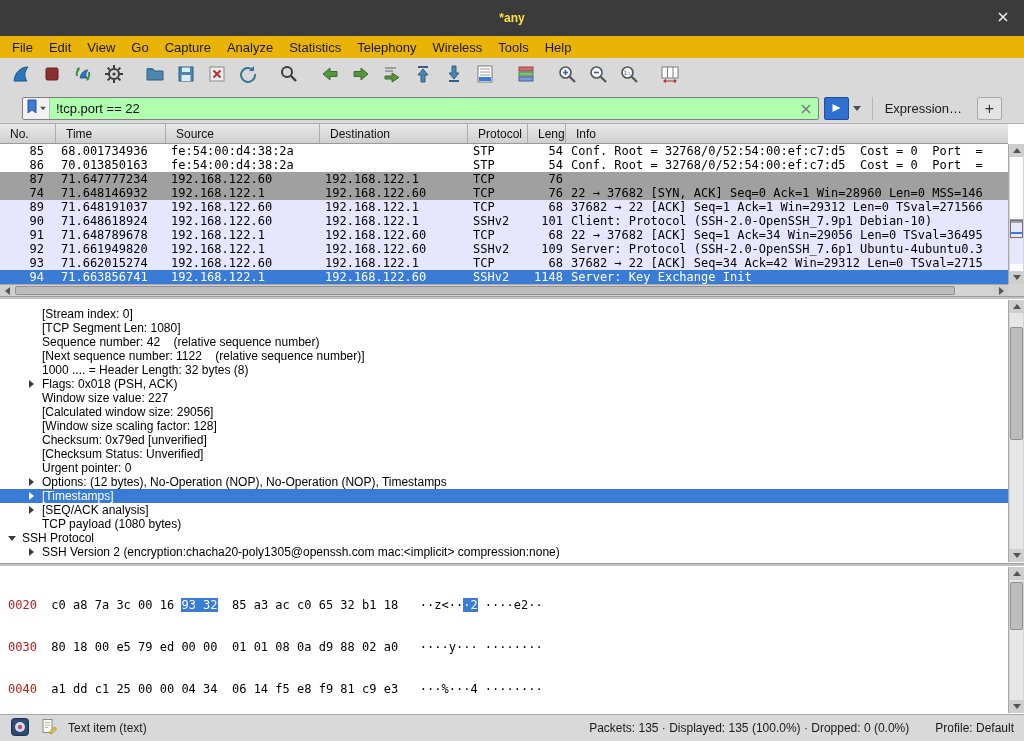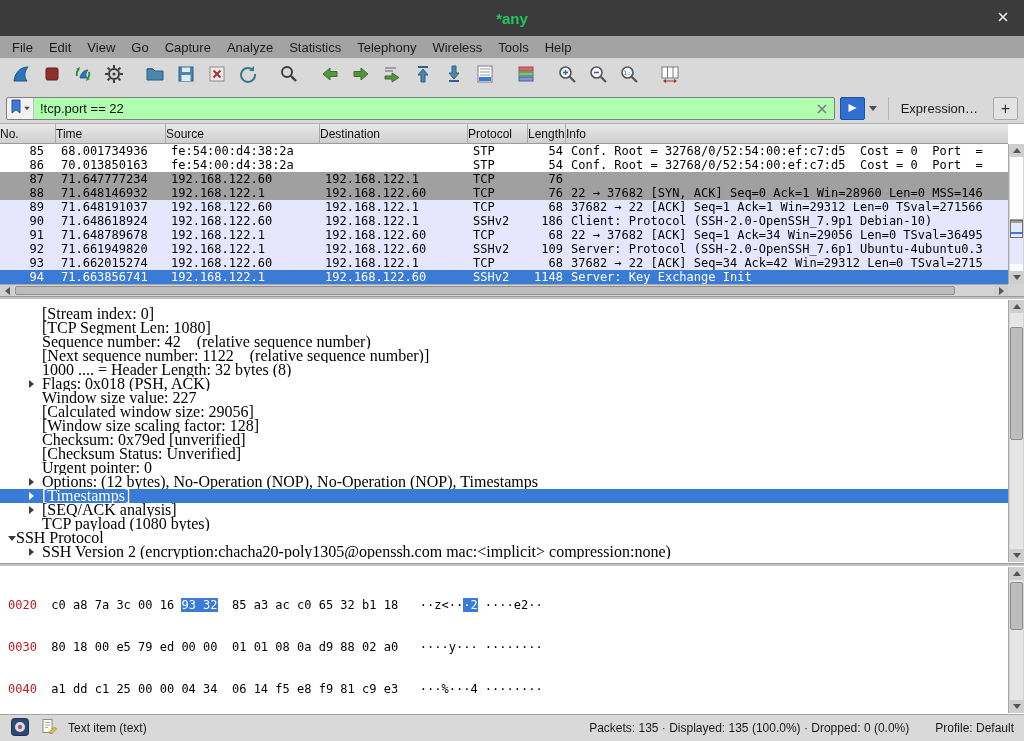--- a/index.html
+++ b/index.html
@@ -2,48 +2,48 @@
 <html><head>
 <meta charset="utf-8">
 <style>
   *{margin:0;padding:0;box-sizing:border-box}
   html,body{width:1024px;height:741px;overflow:hidden}
   body{font-family:"Liberation Sans",sans-serif;background:#d9d9d9}
   .window{width:1024px;height:741px;display:flex;flex-direction:column}
 
   
   .titlebar{flex:0 0 36px;background:#3b3b3b;position:relative;display:flex;align-items:center;justify-content:center}
-  .title-text{color:#22c55e;font-size:15px;font-weight:bold}
+  .title-text{color:#fde047;font-size:12px;font-weight:bold}
   .close-btn{position:absolute;right:8px;top:5px;width:26px;height:26px;display:flex;align-items:center;justify-content:center;border-radius:13px}
 
   
-  .menubar{flex:0 0 22px;display:flex;align-items:center;font-size:13px;color:#1a1a1a;padding-left:4px;background:#a3a3a3}
+  .menubar{flex:0 0 22px;display:flex;align-items:center;font-size:13px;color:#1a1a1a;padding-left:4px;background:#eab308}
   .menu-item{padding:2px 8px}
 
   
   .toolbar{flex:0 0 36px;display:flex;align-items:center;padding-left:5px;background:#d9d9d9}
   .tbtn{width:31px;height:30px;display:flex;align-items:center;justify-content:center;border-radius:3px}
   .tsep{width:10px;height:30px}
 
   
-  .filterbar{flex:0 0 30px;display:flex;align-items:center;padding:0 6px;background:#d9d9d9;border-bottom:1px solid #aeaeae}
+  .filterbar{flex:0 0 30px;display:flex;align-items:center;padding:0 22px;background:#d9d9d9;border-bottom:1px solid #aeaeae}
   .filter-field{flex:1;height:23px;border:1px solid #7f7f7f;background:#afffaf;display:flex;align-items:center;border-radius:2px;overflow:hidden}
   .bookmark-btn{width:27px;height:100%;background:#f2f2f2;border-right:1px solid #bdbdbd;display:flex;align-items:center;justify-content:center;gap:1px}
   .filter-text{flex:1;font-size:13px;color:#101010;padding-left:6px;white-space:pre}
   .filter-clear{width:24px;height:100%;display:flex;align-items:center;justify-content:center}
   .apply-btn{width:25px;height:23px;background:#2f6fd0;border:1px solid #1f4f9f;border-radius:2px;margin-left:5px;display:flex;align-items:center;justify-content:center}
   .filter-caret{width:16px;height:23px;display:flex;justify-content:center;align-items:center}
   .caret-down{width:0;height:0;border-left:4px solid transparent;border-right:4px solid transparent;border-top:5px solid #4d4d4d}
   .expr-btn{font-size:13px;color:#1a1a1a;padding:0 10px 0 12px;border-left:1px solid #b5b5b5;margin-left:7px;height:23px;display:flex;align-items:center}
   .add-btn{width:25px;height:23px;border:1px solid #a9a9a9;background:#e3e3e3;border-radius:2px;display:flex;align-items:center;justify-content:center;font-size:16px;color:#333;margin-left:5px}
 
   
   .plist{flex:0 0 172px;position:relative;background:#fff;overflow:hidden}
   .plist-header{height:20px;display:flex;background:linear-gradient(#e9e9e9,#cfcfcf);border-bottom:1px solid #9a9a9a;font-size:12px;color:#111;width:1008px}
-  .ph{padding:3px 0 0 0;border-right:1px solid #ababab;overflow:hidden;white-space:nowrap;flex-shrink:0}
+  .ph{padding:3px 0 0 10px;border-right:1px solid #ababab;overflow:hidden;white-space:nowrap;flex-shrink:0}
   .ph.w-info{border-right:none}
   .w-no{width:56px}.w-time{width:110px}.w-src{width:154px}.w-dst{width:148px}.w-proto{width:60px}.w-len{width:38px}
   .w-info{flex:1 1 auto;min-width:0}
   .prows{width:1008px;height:140px;overflow:hidden}
   .prow{height:14px;display:flex;font-family:"DejaVu Sans Mono",monospace;font-size:12px;line-height:14px;white-space:pre;color:#000}
   .pc{overflow:hidden;padding-left:5px;flex-shrink:0}
   .pc.w-no{text-align:right;padding-right:12px;padding-left:8px}
   .pc.w-len{text-align:right;padding-right:3px;padding-left:0}
   .bg-plain{background:#ffffff}
   .bg-gray{background:#a0a0a0}
@@ -65,23 +65,23 @@
   .h-track{flex:1;position:relative;height:11px}
   .h-handle{position:absolute;top:1px;bottom:1px;left:1px;right:4%;background:#bdbdbd;border:1px solid #8f8f8f;border-radius:2px}
   .corner{position:absolute;right:0;bottom:0;width:16px;height:12px;background:#d4d4d4}
   
   .mm{position:absolute;left:0;right:0}
 
   
   .splitter{flex:0 0 3px;background:#c2c2c2;border-top:1px solid #9a9a9a}
 
   
-  .details{flex:0 0 264px;background:#fff;position:relative;overflow:hidden;font-family:Liberation Serif, serif;font-size:16px;line-height:14px;color:#000;padding-top:8px}
+  .details{flex:0 0 264px;background:#fff;position:relative;overflow:hidden;font-family:Liberation Sans, sans-serif;font-size:12px;line-height:14px;color:#000;padding-top:8px}
   .dline{height:14px;white-space:pre;position:relative;padding-left:42px;width:1008px;overflow:hidden}
-  .dline.lvl0{padding-left:16px}
+  .dline.lvl0{padding-left:22px}
   .exp{position:absolute;top:3px;left:29px;width:0;height:0;border-top:4px solid transparent;border-bottom:4px solid transparent;border-left:5px solid #3c3c3c}
   .lvl0 .exp{left:8px}
   .exp.open{border-left:4px solid transparent;border-right:4px solid transparent;border-top:5px solid #3c3c3c;border-bottom:none;top:5px}
   .dline.selected{background:#3a7bd5;color:#fff}
   .dline.selected .exp{border-left-color:#fff}
 
   
   .hexpane{flex:0 0 148px;background:#fff;position:relative;overflow:hidden;font-family:"DejaVu Sans Mono",monospace;font-size:12px;line-height:14px;color:#000;padding:4px 0 0 8px;white-space:pre}
   .hexline{height:14px}
   .hoff{color:#b91c1c}
@@ -292,23 +292,23 @@
       <span class="ph w-src">Source</span>
       <span class="ph w-dst">Destination</span>
       <span class="ph w-proto">Protocol</span>
       <span class="ph w-len">Length</span>
       <span class="ph w-info">Info</span>
     </div>
     <div class="prows">
       <div class="prow bg-plain"><span class="pc w-no">85</span><span class="pc w-time">68.001734936</span><span class="pc w-src">fe:54:00:d4:38:2a</span><span class="pc w-dst"></span><span class="pc w-proto">STP</span><span class="pc w-len">54</span><span class="pc w-info">Conf. Root = 32768/0/52:54:00:ef:c7:d5  Cost = 0  Port  = </span></div>
       <div class="prow bg-plain"><span class="pc w-no">86</span><span class="pc w-time">70.013850163</span><span class="pc w-src">fe:54:00:d4:38:2a</span><span class="pc w-dst"></span><span class="pc w-proto">STP</span><span class="pc w-len">54</span><span class="pc w-info">Conf. Root = 32768/0/52:54:00:ef:c7:d5  Cost = 0  Port  = </span></div>
       <div class="prow bg-gray"><span class="pc w-no">87</span><span class="pc w-time">71.647777234</span><span class="pc w-src">192.168.122.60</span><span class="pc w-dst">192.168.122.1</span><span class="pc w-proto">TCP</span><span class="pc w-len">76</span></div>
-      <div class="prow bg-gray"><span class="pc w-no">88</span><span class="pc w-time">71.648146932</span><span class="pc w-src">192.168.122.1</span><span class="pc w-dst">192.168.122.60</span><span class="pc w-proto">TCP</span><span class="pc w-len">76</span><span class="pc w-info">22 → 37682 [SYN, ACK] Seq=0 Ack=1 Win=28960 Len=0 MSS=146</span></div>
+      <div class="prow bg-gray"><span class="pc w-no">74</span><span class="pc w-time">71.648146932</span><span class="pc w-src">192.168.122.1</span><span class="pc w-dst">192.168.122.60</span><span class="pc w-proto">TCP</span><span class="pc w-len">76</span><span class="pc w-info">22 → 37682 [SYN, ACK] Seq=0 Ack=1 Win=28960 Len=0 MSS=146</span></div>
       <div class="prow bg-lav"><span class="pc w-no">89</span><span class="pc w-time">71.648191037</span><span class="pc w-src">192.168.122.60</span><span class="pc w-dst">192.168.122.1</span><span class="pc w-proto">TCP</span><span class="pc w-len">68</span><span class="pc w-info">37682 → 22 [ACK] Seq=1 Ack=1 Win=29312 Len=0 TSval=271566</span></div>
-      <div class="prow bg-lav"><span class="pc w-no">90</span><span class="pc w-time">71.648618924</span><span class="pc w-src">192.168.122.60</span><span class="pc w-dst">192.168.122.1</span><span class="pc w-proto">SSHv2</span><span class="pc w-len">186</span><span class="pc w-info">Client: Protocol (SSH-2.0-OpenSSH_7.9p1 Debian-10)</span></div>
+      <div class="prow bg-lav"><span class="pc w-no">90</span><span class="pc w-time">71.648618924</span><span class="pc w-src">192.168.122.60</span><span class="pc w-dst">192.168.122.1</span><span class="pc w-proto">SSHv2</span><span class="pc w-len">101</span><span class="pc w-info">Client: Protocol (SSH-2.0-OpenSSH_7.9p1 Debian-10)</span></div>
       <div class="prow bg-lav"><span class="pc w-no">91</span><span class="pc w-time">71.648789678</span><span class="pc w-src">192.168.122.1</span><span class="pc w-dst">192.168.122.60</span><span class="pc w-proto">TCP</span><span class="pc w-len">68</span><span class="pc w-info">22 → 37682 [ACK] Seq=1 Ack=34 Win=29056 Len=0 TSval=36495</span></div>
       <div class="prow bg-lav"><span class="pc w-no">92</span><span class="pc w-time">71.661949820</span><span class="pc w-src">192.168.122.1</span><span class="pc w-dst">192.168.122.60</span><span class="pc w-proto">SSHv2</span><span class="pc w-len">109</span><span class="pc w-info">Server: Protocol (SSH-2.0-OpenSSH_7.6p1 Ubuntu-4ubuntu0.3</span></div>
       <div class="prow bg-lav"><span class="pc w-no">93</span><span class="pc w-time">71.662015274</span><span class="pc w-src">192.168.122.60</span><span class="pc w-dst">192.168.122.1</span><span class="pc w-proto">TCP</span><span class="pc w-len">68</span><span class="pc w-info">37682 → 22 [ACK] Seq=34 Ack=42 Win=29312 Len=0 TSval=2715</span></div>
       <div class="prow selected"><span class="pc w-no">94</span><span class="pc w-time">71.663856741</span><span class="pc w-src">192.168.122.1</span><span class="pc w-dst">192.168.122.60</span><span class="pc w-proto">SSHv2</span><span class="pc w-len">1148</span><span class="pc w-info">Server: Key Exchange Init</span></div>
     </div>
     <div class="vscroll">
       <span class="sbb">
           <span class="arr-up"></span>
         </span>
       <span class="sb-track">

